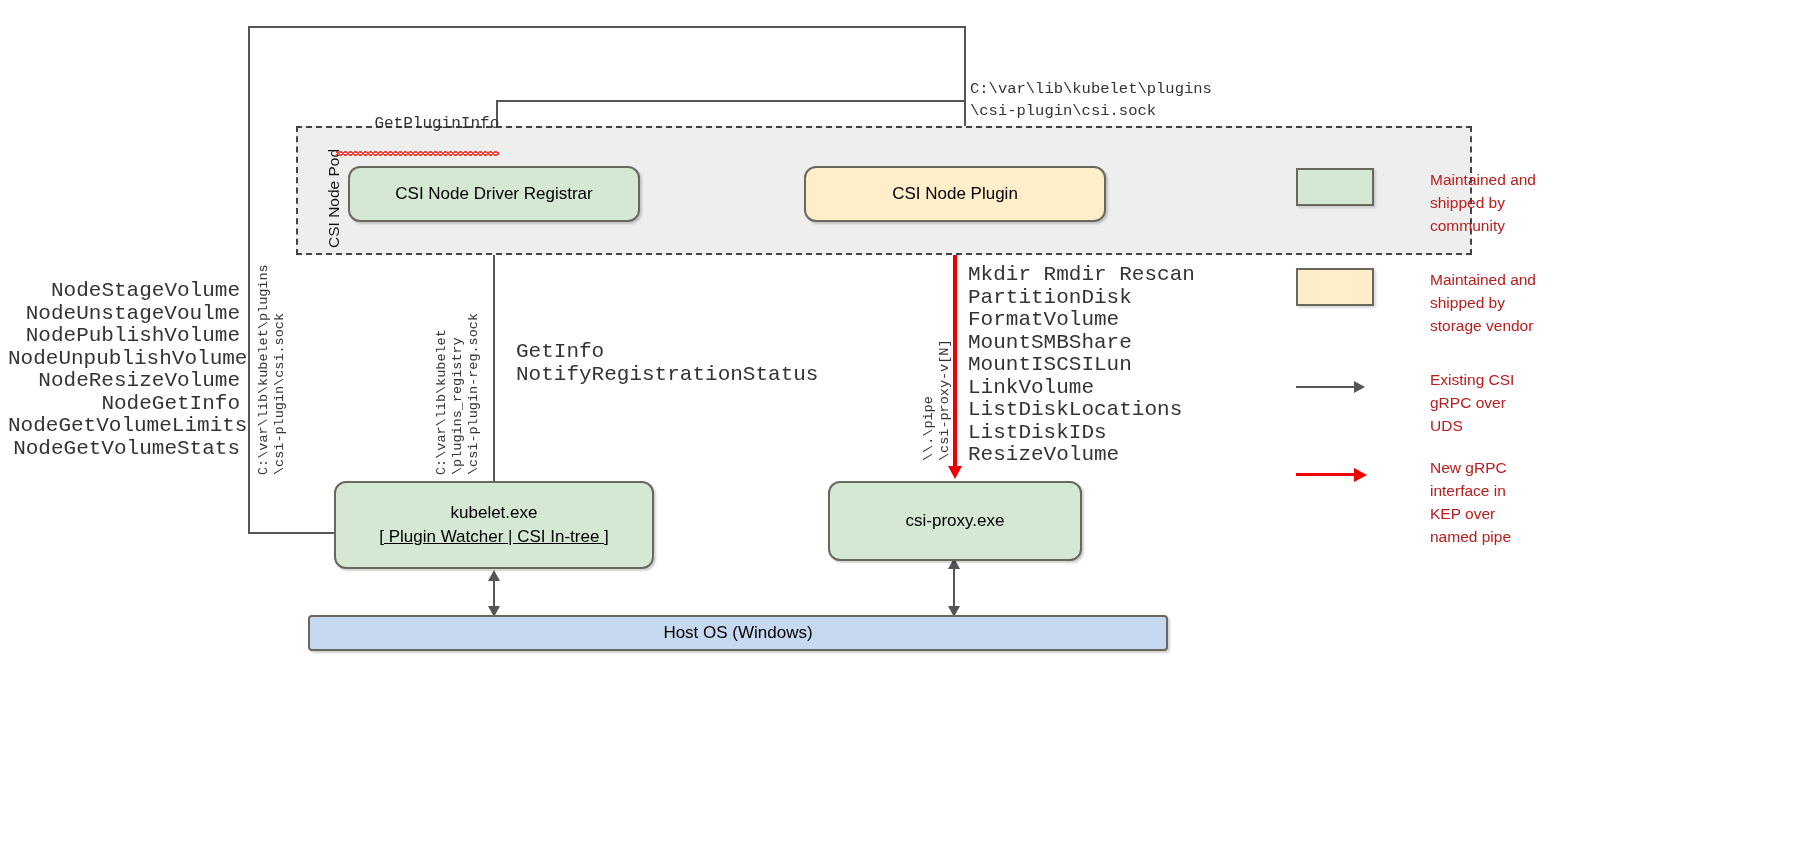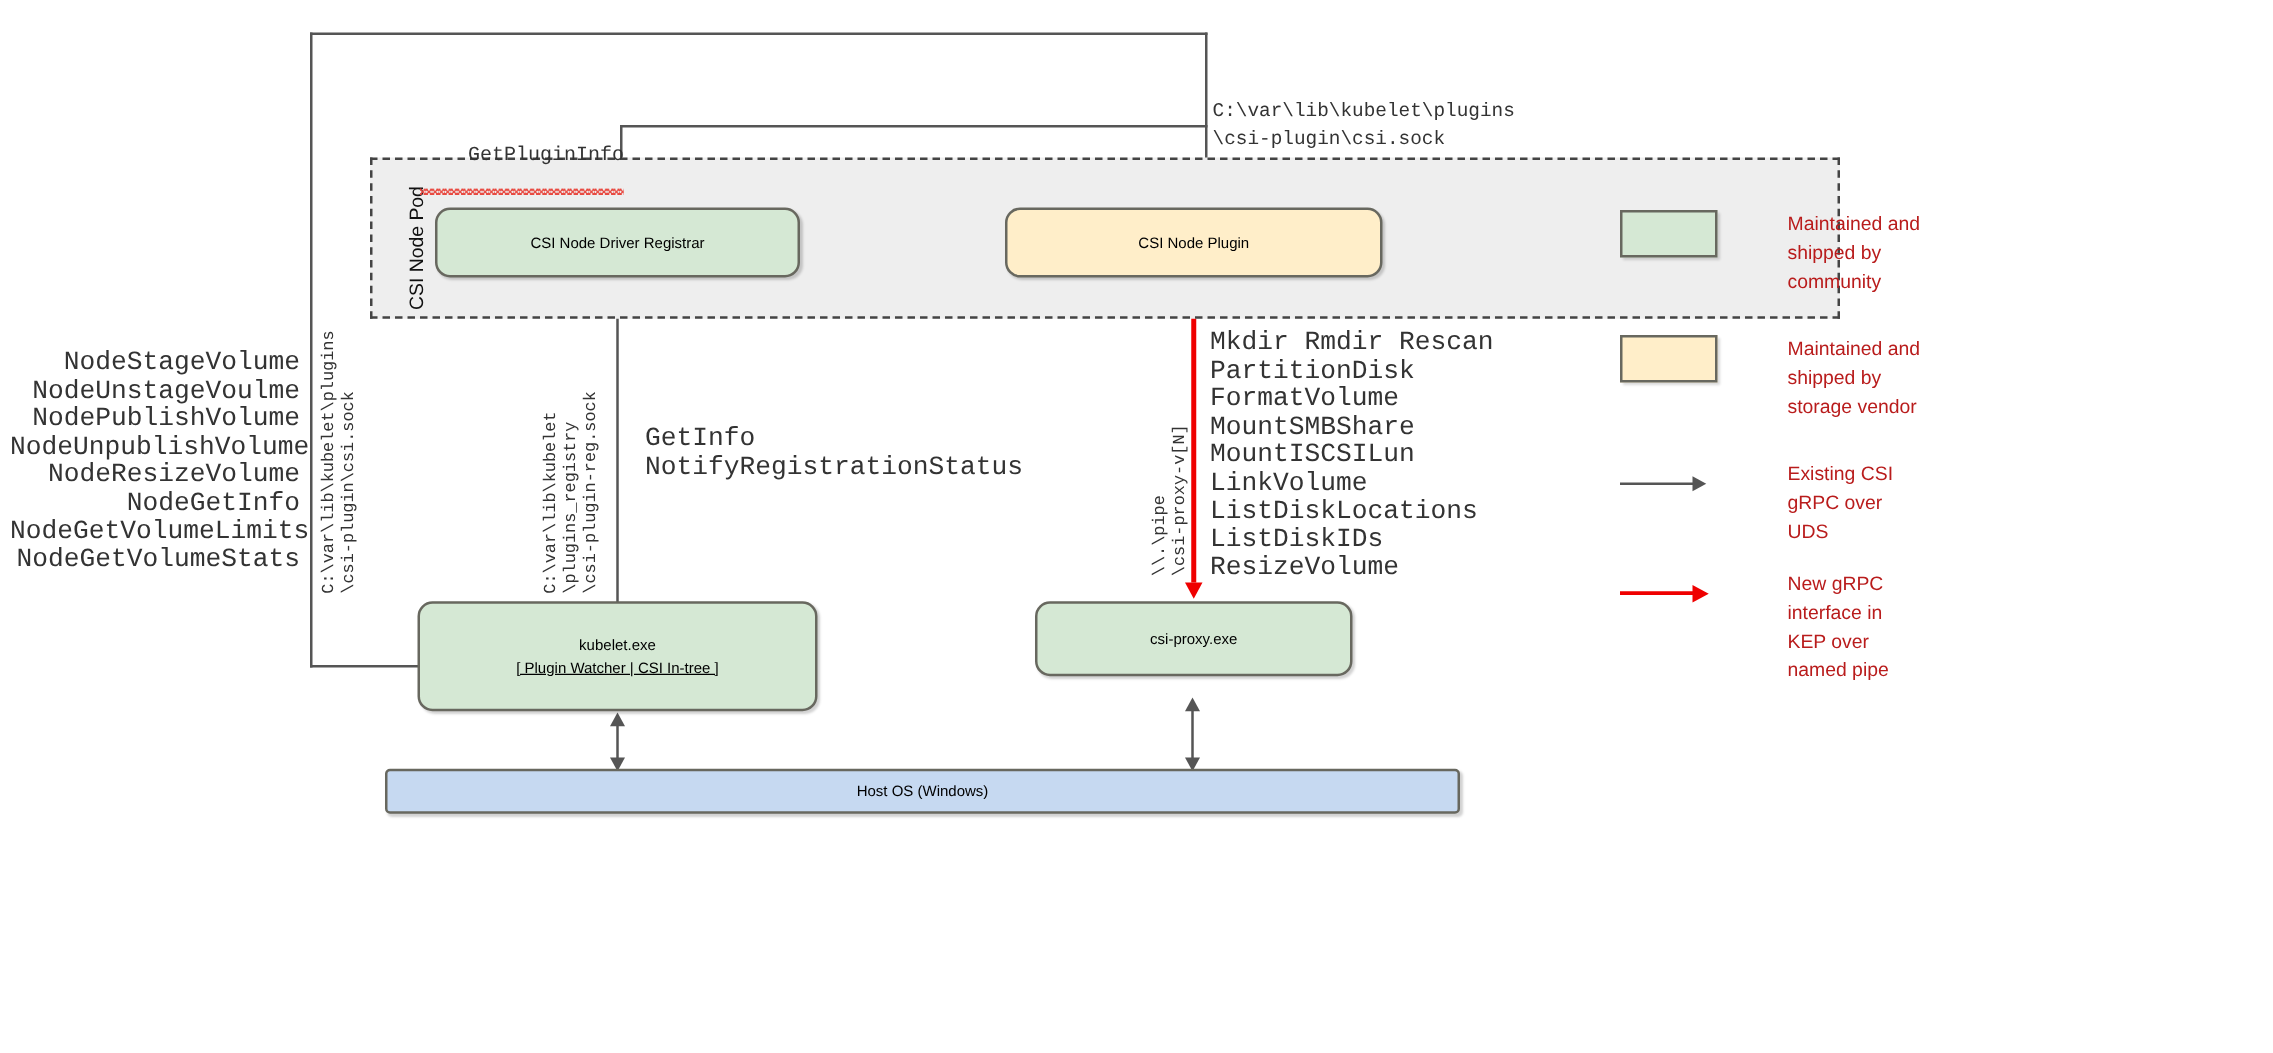--- a/index.html
+++ b/index.html
@@ -45,33 +45,33 @@
   
   .node-box {
     position: absolute;
     box-sizing: border-box;
     border: 2px solid #68685f;
     border-radius: 12px;
     display: flex;
     flex-direction: column;
     align-items: center;
     justify-content: center;
-    font-size: 12px;
+    font-size: 17px;
     color: #000000;
     text-align: center;
     box-shadow: 2px 2px 2px rgba(0,0,0,0.18);
   }
   .green { background: #d5e8d4; }
   .yellow { background: #ffeec9; }
   .blue   { background: #c6d9f1; }
 
   #box-registrar { left: 348px; top: 166px; width: 292px; height: 56px; }
   #box-plugin    { left: 804px; top: 166px; width: 302px; height: 56px; }
   #box-kubelet   { left: 334px; top: 481px; width: 320px; height: 88px; }
-  #box-proxy     { left: 828px; top: 481px; width: 254px; height: 60px; }
+  #box-proxy     { left: 828px; top: 481px; width: 254px; height: 80px; }
   #box-hostos    { left: 308px; top: 615px; width: 860px; height: 36px; border-radius: 4px; }
 
   .box-line2 { margin-top: 4px; text-decoration: underline; }
 
   
   .ln {
     position: absolute;
     background: #555555;
   }
   .lnv { width: 2px; }

